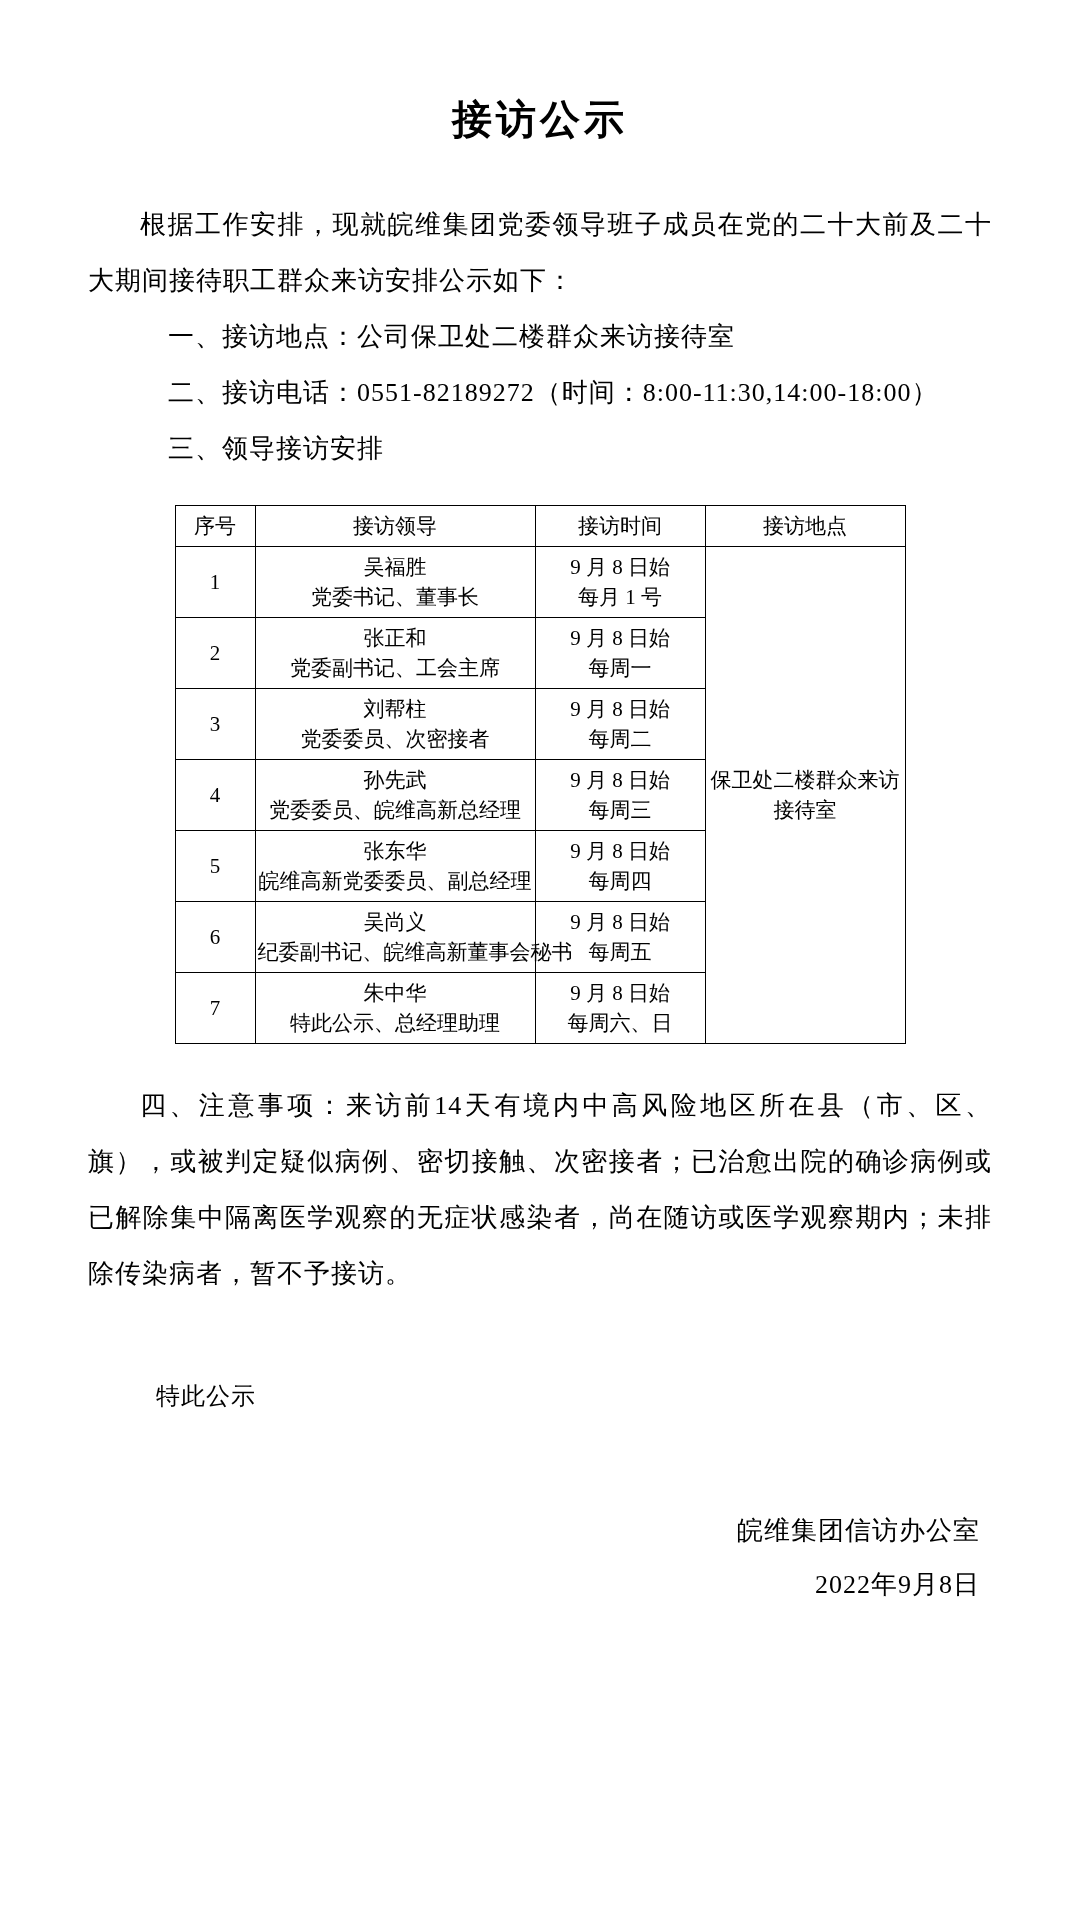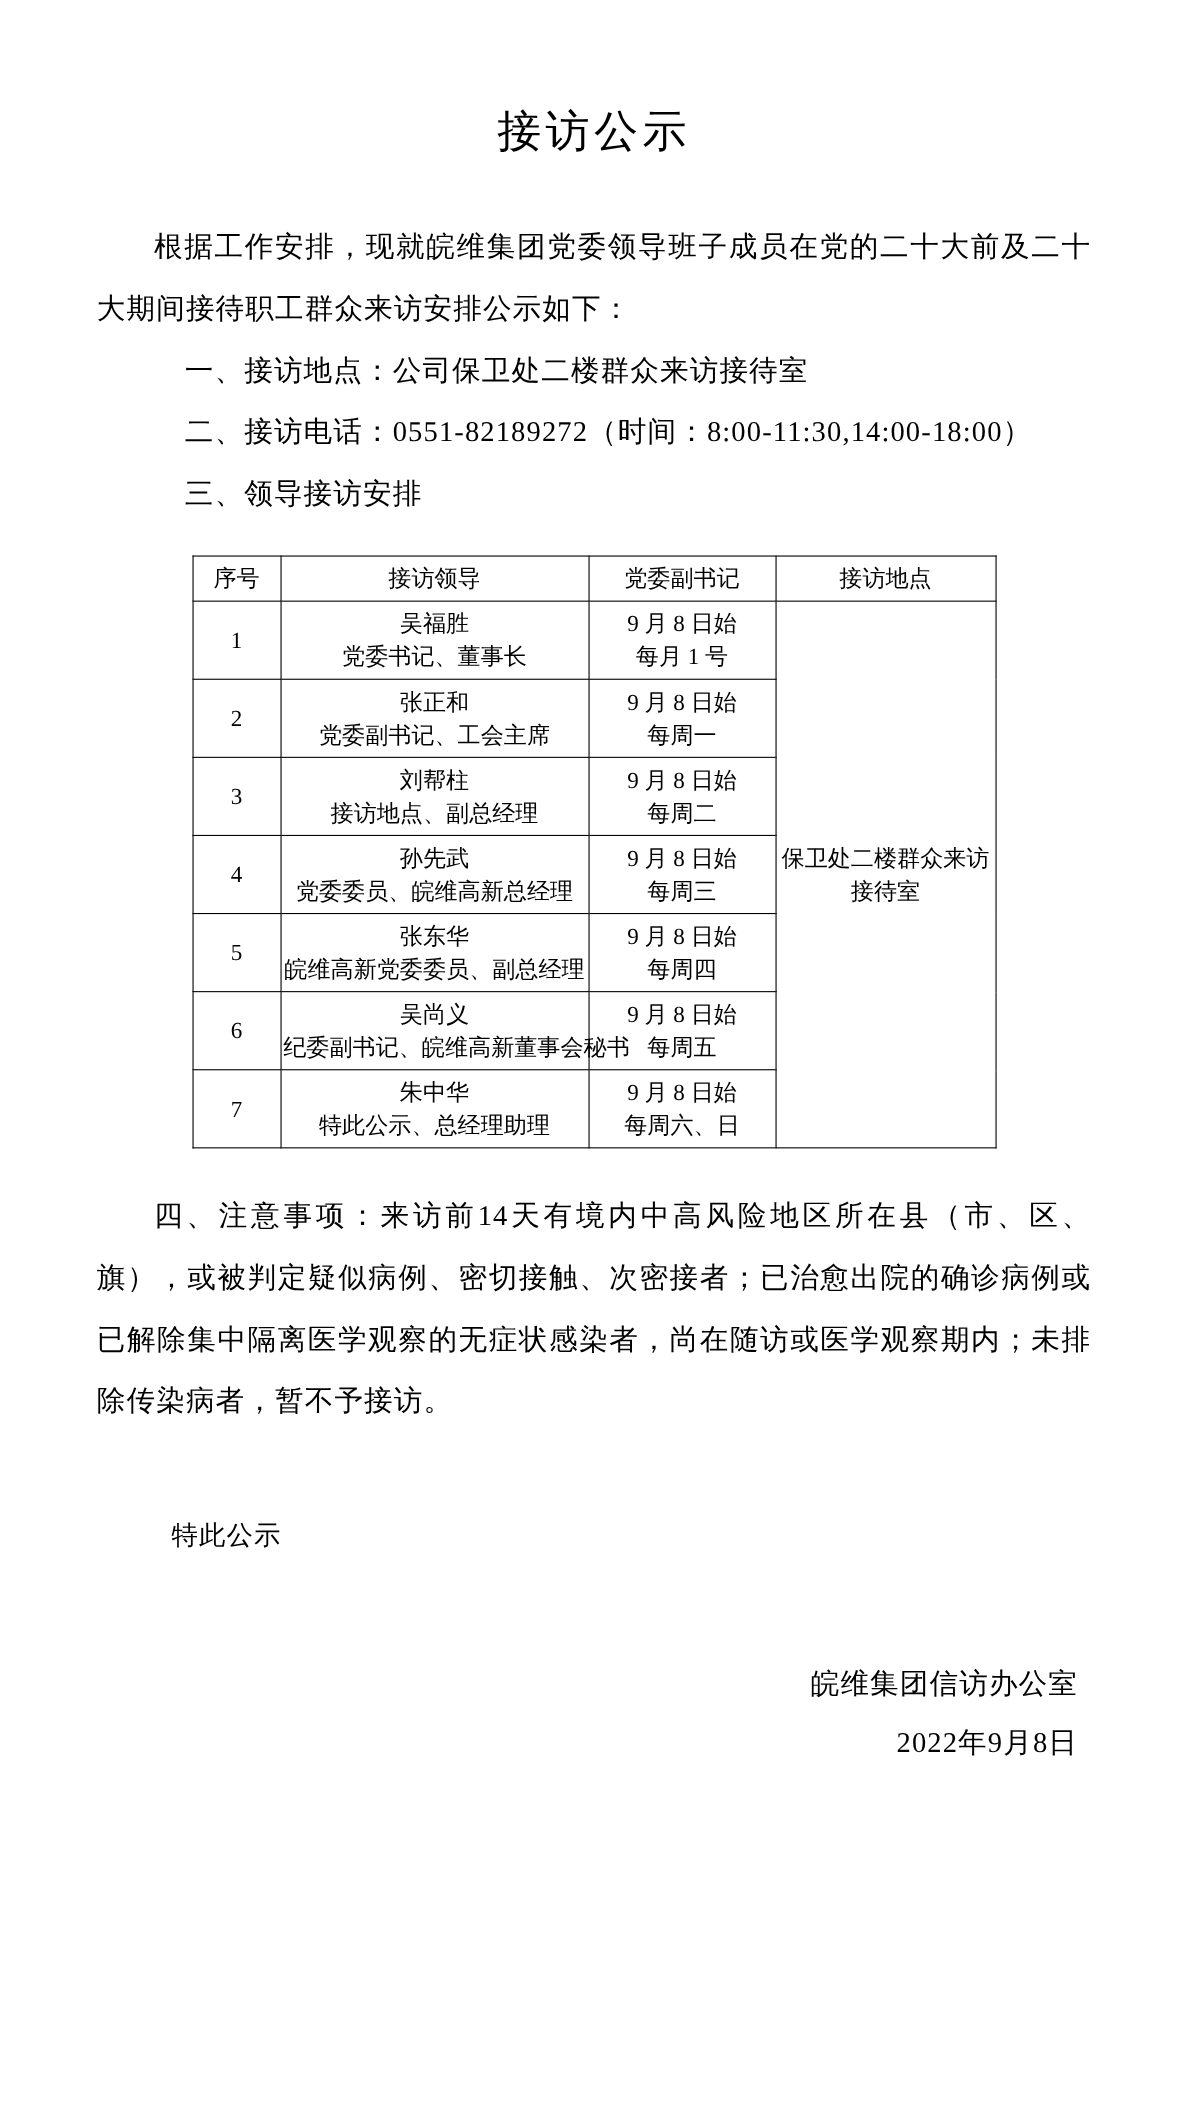--- a/index.html
+++ b/index.html
@@ -18,21 +18,21 @@
   .page {
     width: 1080px;
     height: 1920px;
     box-sizing: border-box;
     padding: 0 60px;
     position: relative;
   }
   .doc-title {
     text-align: center;
     font-size: 40px;
-    font-weight: normal;
+    font-weight: bold;
     letter-spacing: 4px;
     margin-top: 92px;
     margin-bottom: 0;
     font-family: "Liberation Serif", "DejaVu Serif", serif;
   }
   .para {
     font-size: 26px;
     line-height: 56px;
     text-align: justify;
     text-justify: inter-ideograph;
@@ -124,21 +124,21 @@
     <colgroup>
       <col class="col-no">
         <col class="col-leader">
         <col class="col-time">
         <col class="col-place">
     </colgroup>
     <thead>
       <tr>
         <td>序号</td>
         <td>接访领导</td>
-        <td>党委副书记</td>
+        <td>接访时间</td>
         <td>接访地点</td>
       </tr>
     </thead>
     <tbody>
       <tr>
         <td>1</td>
         <td class="cell-two-line">
           <div>吴福胜</div>
           <div>党委书记、董事长</div>
         </td>
@@ -156,21 +156,21 @@
         </td>
         <td class="cell-two-line">
           <div>9 月 8 日始</div>
           <div>每周一</div>
         </td>
       </tr>
       <tr>
         <td>3</td>
         <td class="cell-two-line">
           <div>刘帮柱</div>
-          <div>接访地点、副总经理</div>
+          <div>党委委员、次密接者</div>
         </td>
         <td class="cell-two-line">
           <div>9 月 8 日始</div>
           <div>每周二</div>
         </td>
       </tr>
       <tr>
         <td>4</td>
         <td class="cell-two-line">
           <div>孙先武</div>

